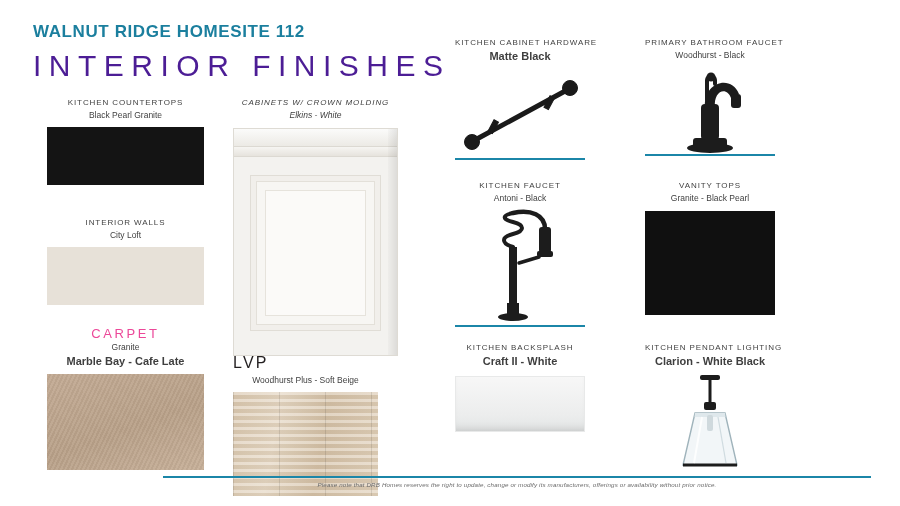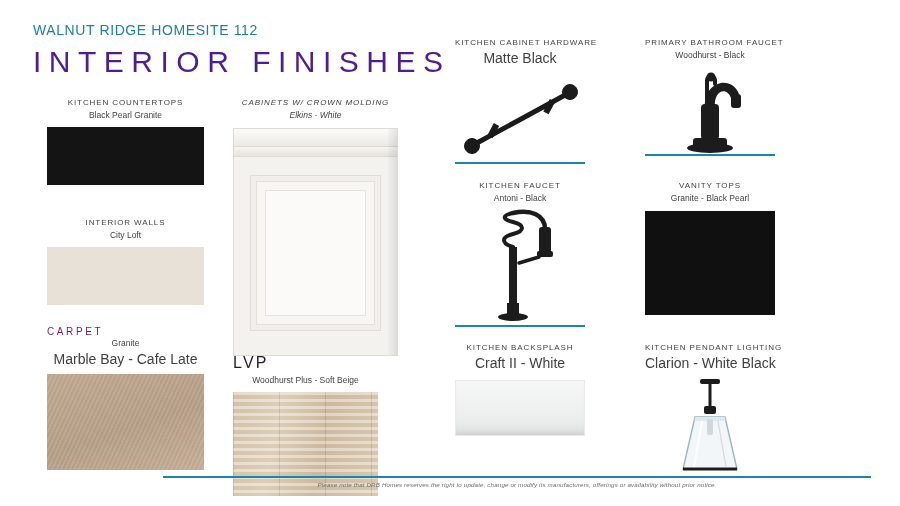--- a/index.html
+++ b/index.html
@@ -10,24 +10,24 @@
     font-family: "Liberation Sans", sans-serif;
     color: #231f20;
     overflow: hidden;
     position: relative;
   }
   .page { position: relative; width: 900px; height: 506px; }
 
   
   .header { position: absolute; left: 33px; top: 22px; }
   .header-sub {
-    font-size: 14px;
+    font-size: 17px;
     letter-spacing: 0.6px;
     color: #1b7f9e;
-    font-weight: 400;
+    font-weight: 700;
     white-space: nowrap;
   }
   .header-title {
     margin-top: 7px;
     font-size: 30px;
     letter-spacing: 7.5px;
     font-weight: 400;
     color: #4c1d95;
     white-space: nowrap;
   }
@@ -48,37 +48,38 @@
     margin-top: 6px;
     white-space: nowrap;
   }
   .val {
     text-align: center;
     font-size: 8.5px;
     color: #3f3f3f;
     margin-top: 3px;
     white-space: nowrap;
   }
-  .val.bold { font-weight: 400; font-size: 14px; }
+  .val.bold { font-weight: 700; font-size: 11px; }
   .val.sub { margin-top: 1px; }
 
   .swatch { margin-top: 7px; width: 100%; }
 
   
   #c-counters { left: 47px; top: 92px; width: 157px; }
   #c-counters .swatch { height: 58px; background: #141414; }
 
   #c-walls { left: 47px; top: 212px; width: 157px; }
   #c-walls .swatch { height: 58px; background: #e7e1d8; }
 
   #c-carpet { left: 47px; top: 322px; width: 157px; }
   #c-carpet .carpet-title {
-    font-size: 10px;
+    text-align: center;
+    font-size: 13px;
     letter-spacing: 2.6px;
-    color: #701a75;
+    color: #ec4899;
     margin-top: 4px;
   }
   #c-carpet .swatch {
     height: 96px;
     background:
       repeating-linear-gradient(115deg, rgba(255,255,255,0.05) 0 2px, rgba(0,0,0,0.035) 2px 4px),
       linear-gradient(160deg, #c3ab94 0%, #b9a189 55%, #c7b099 100%);
   }
 
   

